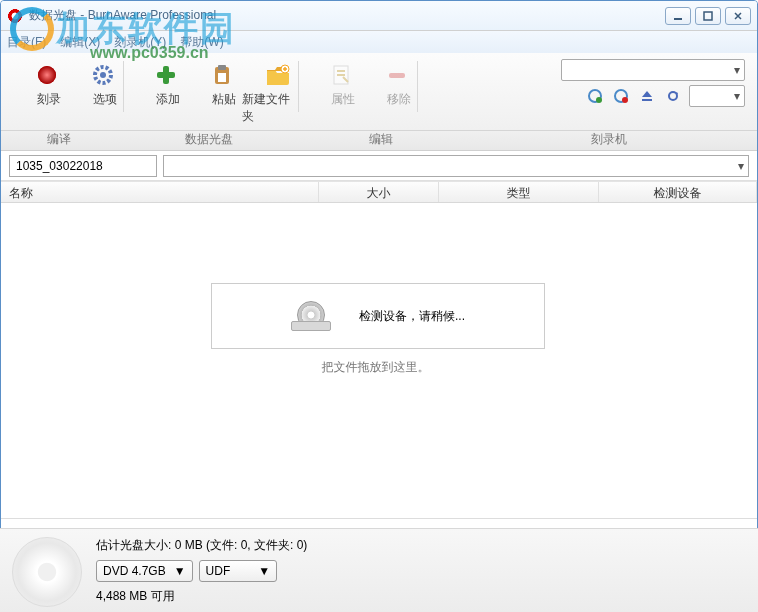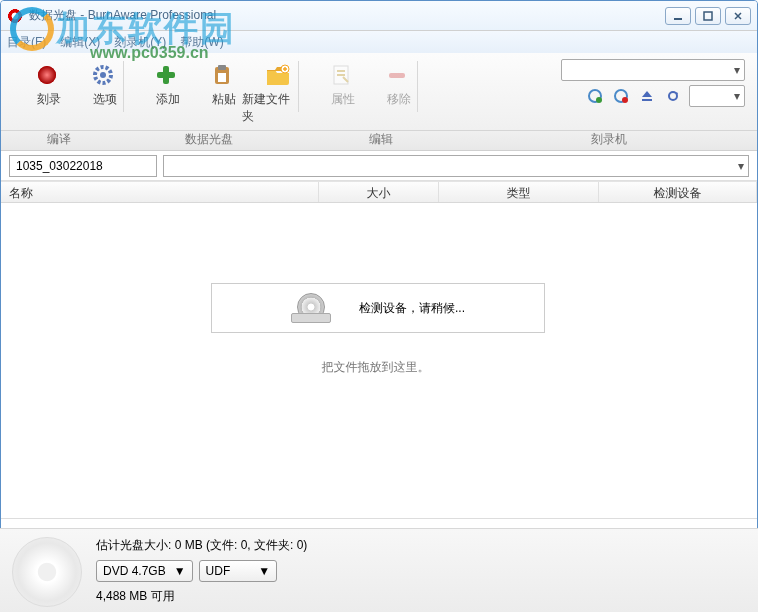--- a/index.html
+++ b/index.html
@@ -31,21 +31,21 @@
 .minibtn{width:20px;height:20px;display:flex;align-items:center;justify-content:center;cursor:pointer}
 .grouplabels{height:20px;background:linear-gradient(#f0f0f0,#e8e8e8);display:flex;color:#777;border-bottom:1px solid #d0d0d0}
 .grouplabels div{text-align:center}
 .pathrow{height:30px;display:flex;align-items:center;padding:4px 8px;gap:6px;background:#fff;border-bottom:1px solid #e0e0e0}
 .namebox{width:148px;height:22px;border:1px solid #aaa;padding:0 6px;display:flex;align-items:center;background:#fff}
 .pathcombo{flex:1;height:22px;border:1px solid #aaa;background:#fff;display:flex;align-items:center;padding:0 4px}
 .listhdr{height:22px;background:linear-gradient(#fdfdfd,#efefef);border-top:1px solid #e4e4e4;border-bottom:1px solid #d8d8d8;display:flex}
 .listhdr .col{border-right:1px solid #e0e0e0;padding:3px 8px;color:#333}
 .c-name{width:318px}.c-size{width:120px;text-align:center}.c-type{width:160px;text-align:center}.c-date{flex:1;text-align:center}
 .filearea{height:316px;background:#fff;position:relative;border-bottom:1px solid #ddd}
-.detectbox{position:absolute;left:210px;top:80px;width:334px;height:50px;border:1px solid #ccc;display:flex;align-items:center;justify-content:center;gap:30px;background:#fff}
+.detectbox{position:absolute;left:210px;top:80px;width:334px;height:66px;border:1px solid #ccc;display:flex;align-items:center;justify-content:center;gap:30px;background:#fff}
 .discico{width:38px;height:30px;position:relative}
 .discico:before{content:"";position:absolute;top:0;left:6px;width:26px;height:26px;border-radius:50%;background:radial-gradient(circle,#fff 18%,#ccc 20%,#eee 50%,#bbb 52%,#eee 100%);border:1px solid #999}
 .discico:after{content:"";position:absolute;bottom:0;left:0;width:38px;height:8px;background:#d8d8d8;border:1px solid #aaa;border-radius:2px}
 .hint{position:absolute;left:0;right:7px;top:156px;text-align:center;color:#777}
 .footer{position:absolute;bottom:0;left:0;right:0;height:84px;background:linear-gradient(#f7f7f7,#ececec);border-top:1px solid #d8d8d8;display:flex;padding:8px 12px;gap:14px}
 .bigdisc{width:70px;height:70px;border-radius:50%;background:radial-gradient(circle,#f0f0f0 18%,#fff 20%,#fff 22%,#e8e8e8 60%,#f4f4f4 100%);border:1px solid #ddd}
 .footinfo{display:flex;flex-direction:column;gap:6px}
 .footrow{display:flex;gap:6px;align-items:center}
 .selcombo{height:22px;border:1px solid #999;background:linear-gradient(#fff,#eee);display:flex;align-items:center;padding:0 6px;gap:8px;border-radius:3px;cursor:pointer}
 svg{display:block}

